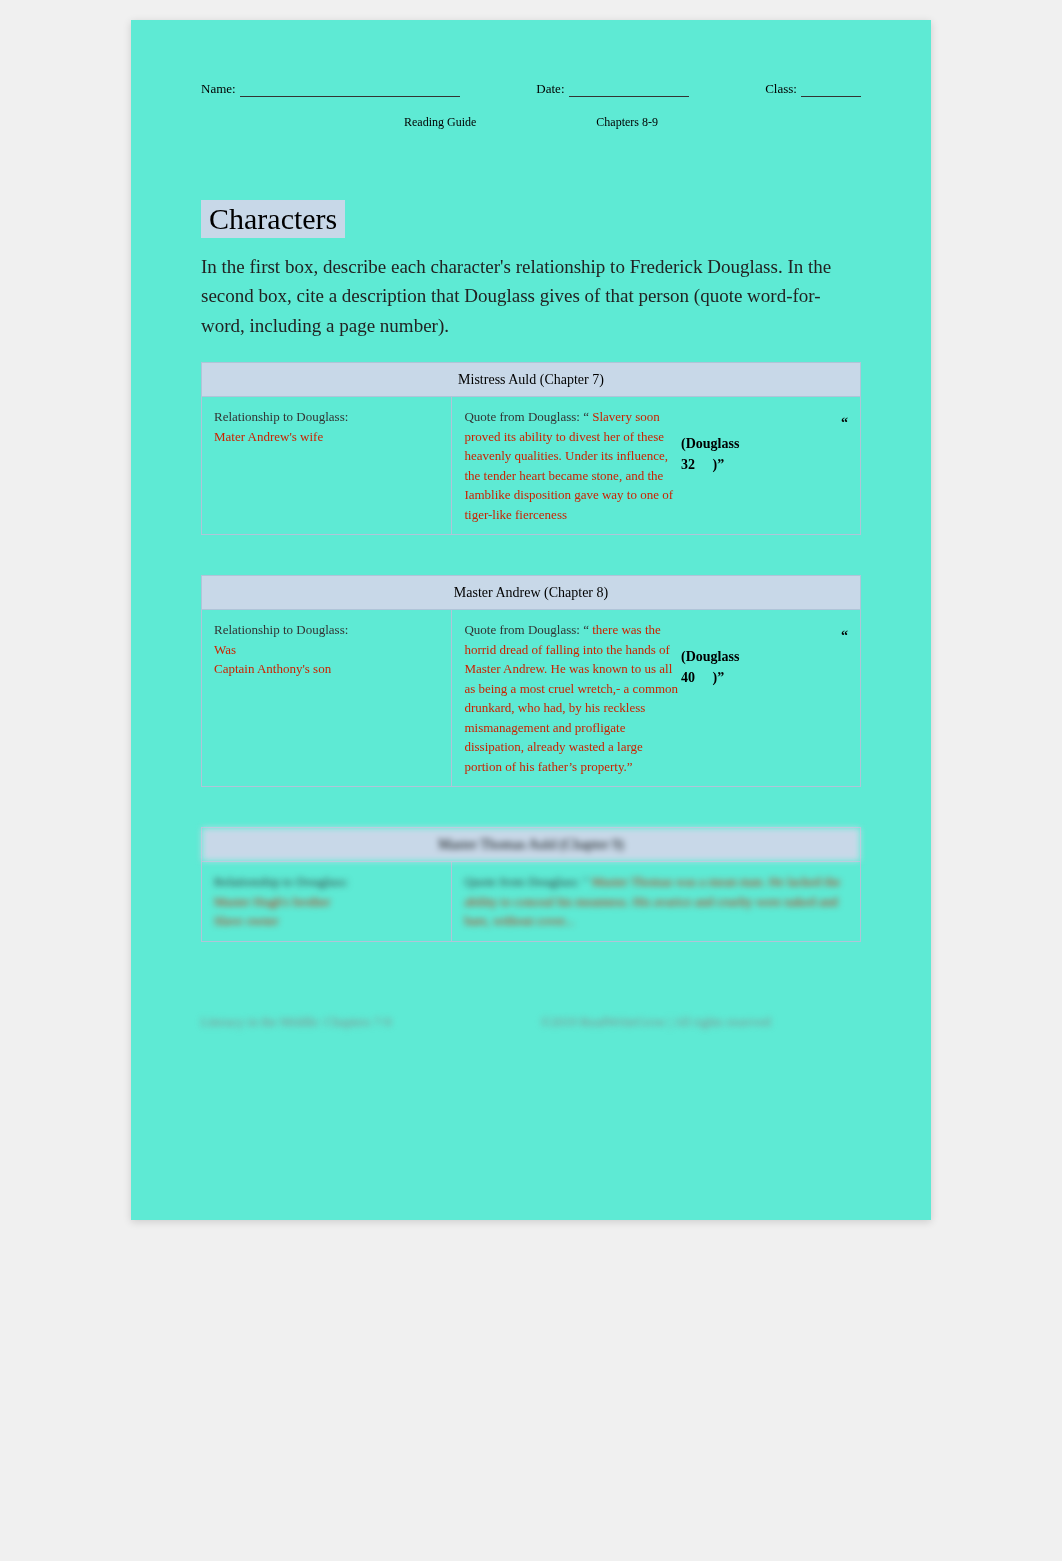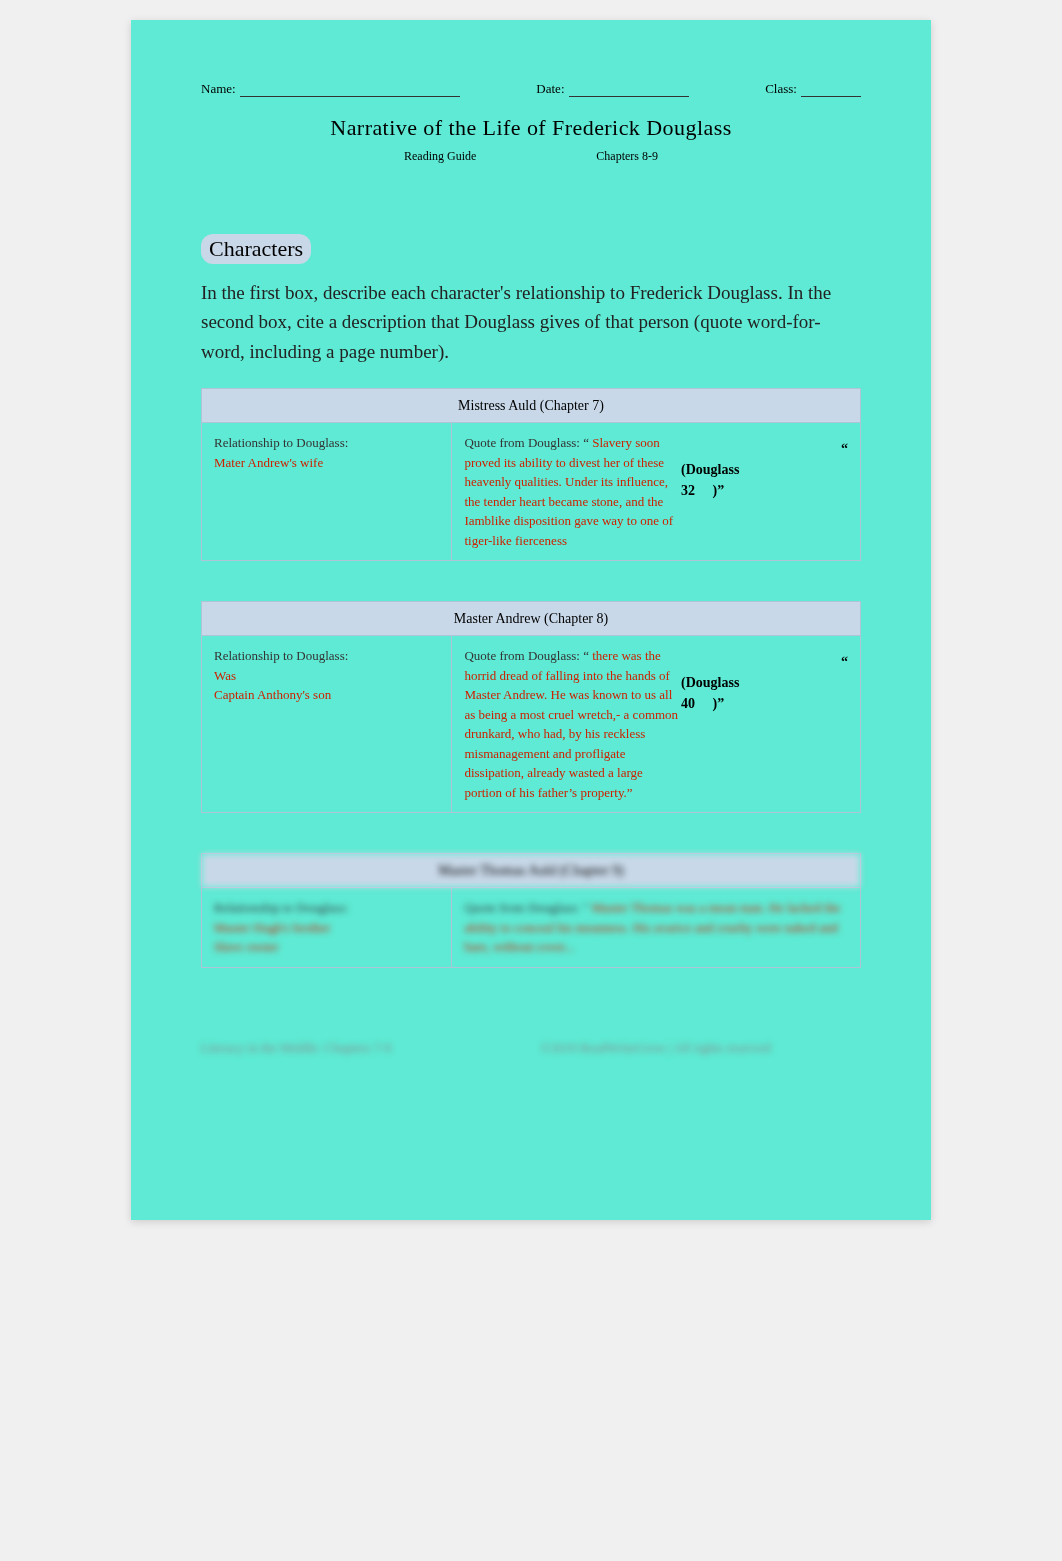--- a/index.html
+++ b/index.html
@@ -43,26 +43,25 @@
     .subtitle-row {
       display: flex;
       justify-content: center;
       gap: 120px;
       font-size: 12px;
       margin-bottom: 30px;
     }
     .section-label {
       display: inline-block;
       background: #c8d8e8;
-      font-size: 22px;
+      font-size: 30px;
       font-weight: normal;
       padding: 2px 8px;
       margin-bottom: 14px;
       margin-top: 20px;
-      border-radius: 12px;
     }
     .instructions {
       font-size: 19px;
       line-height: 1.55;
       margin-bottom: 22px;
       color: #222;
     }
     .char-table {
       width: 100%;
       border-collapse: collapse;
@@ -132,21 +131,20 @@
     <div class="field">
       <span>Date:</span>
       <span class="underline" style="width:120px;">&nbsp;</span>
     </div>
     <div class="field">
       <span>Class:</span>
       <span class="underline" style="width:60px;">&nbsp;</span>
     </div>
   </div>
 
-  <div class="page-title">Narrative of the Life of Frederick Douglass</div>
 
   <div class="subtitle-row">
     <span>Reading Guide</span>
     <span>Chapters 8-9</span>
   </div>
 
   <div class="spacer"></div>
 
   <div>
     <span class="section-label">Characters</span>

